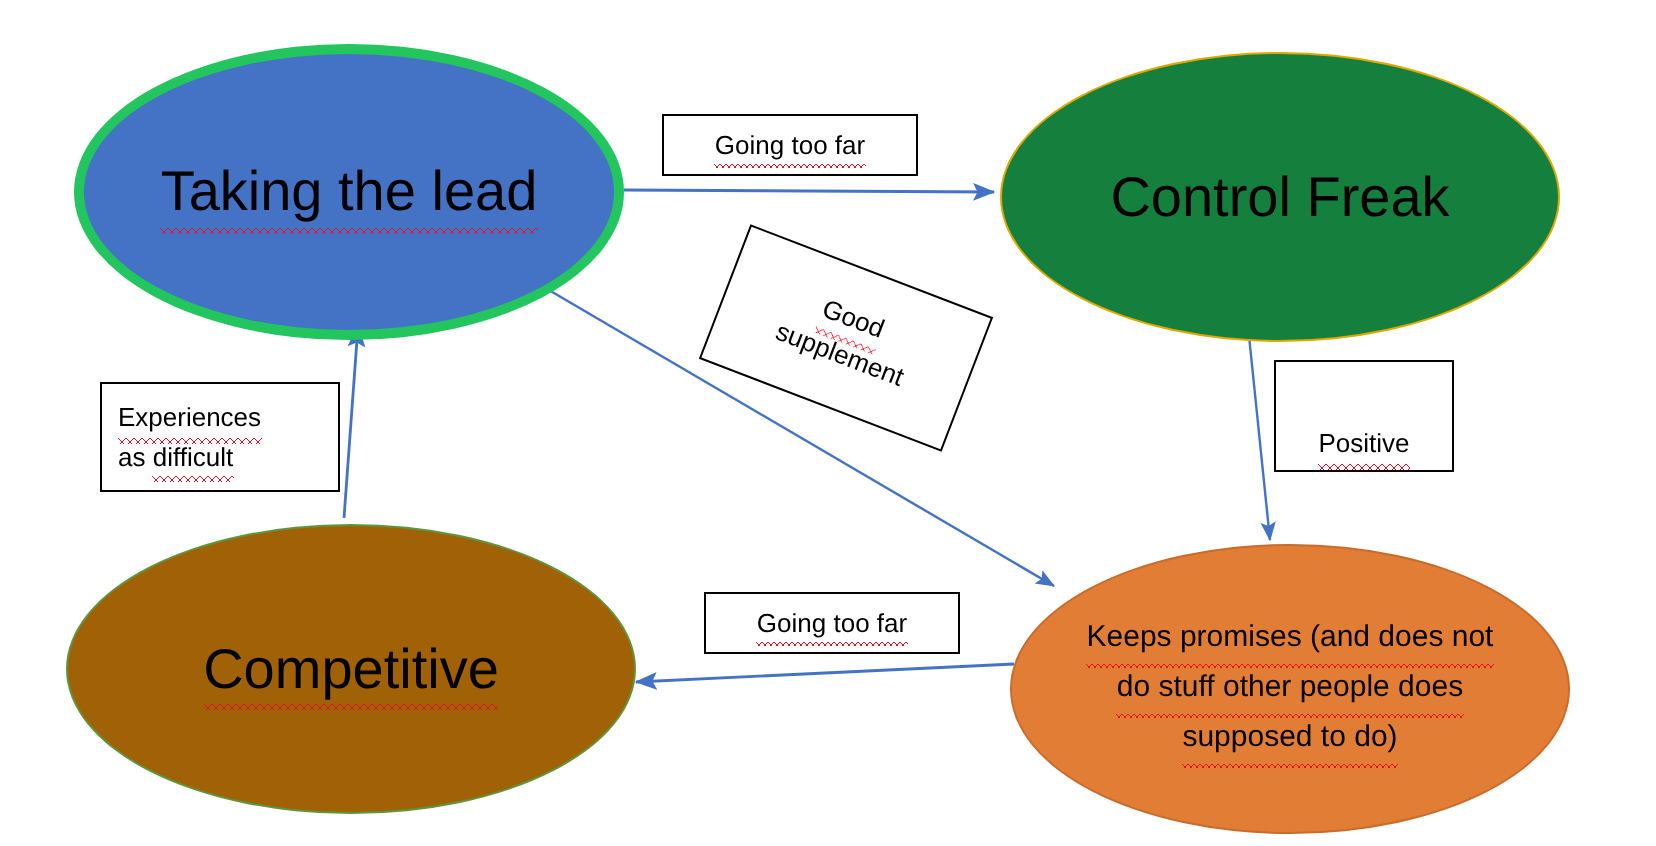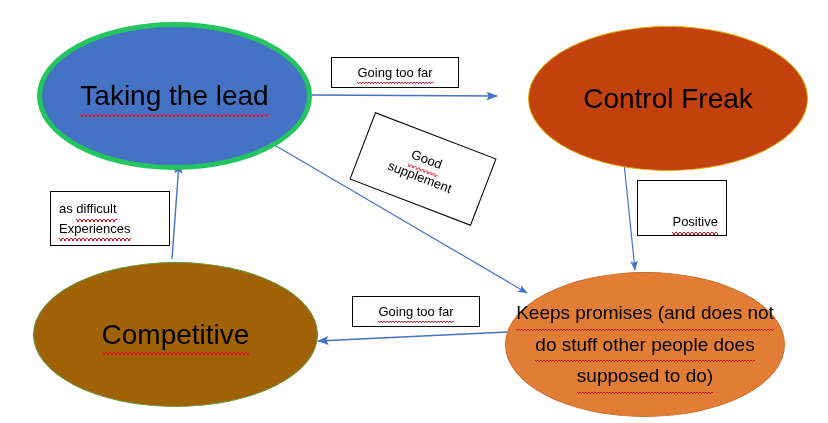--- a/index.html
+++ b/index.html
@@ -41,39 +41,39 @@
   }
 
   #node-taking-the-lead {
     left: 37px; top: 22px; width: 275px; height: 148px;
     background: #4472C4;
     border: 5px solid #22c55e;
   }
   #node-taking-the-lead .node-label { font-size: 28px; }
 
   #node-control-freak {
-    left: 528px; top: 26px; width: 280px; height: 145px;
-    background: #c2410c;
+    left: 500px; top: 26px; width: 280px; height: 145px;
+    background: #15803d;
     border: 1px solid #e0a800;
   }
   #node-control-freak .node-label { font-size: 28px; }
 
   #node-competitive {
     left: 33px; top: 262px; width: 285px; height: 145px;
     background: #a16207;
     border: 1px solid #5e9639;
   }
   #node-competitive .node-label { font-size: 28px; }
 
   #node-keeps-promises {
     left: 505px; top: 272px; width: 280px; height: 145px;
     background: #E27D35;
     border: 1px solid #c96c2b;
   }
-  #node-keeps-promises .node-label { font-size: 19px; line-height: 1.65; }
+  #node-keeps-promises .node-label { font-size: 15px; line-height: 1.65; }
 
   .label-box {
     position: absolute;
     background: #ffffff;
     border: 1px solid #000000;
     box-sizing: border-box;
     z-index: 3;
     display: flex;
     align-items: center;
     color: #000000;
@@ -89,21 +89,21 @@
   #label-going-too-far-top .label-text { text-align: center; }
 
   #label-experiences-as-difficult {
     left: 50px; top: 191px; width: 120px; height: 55px;
   }
   #label-experiences-as-difficult .label-text { text-align: left; }
 
   #label-positive-opposite {
     left: 637px; top: 180px; width: 90px; height: 56px;
   }
-  #label-positive-opposite .label-text { text-align: right; margin-top: 28px; }
+  #label-positive-opposite .label-text { text-align: center; margin-top: 28px; }
 
   #label-going-too-far-bottom {
     left: 352px; top: 296px; width: 128px; height: 31px;
     justify-content: center;
   }
   #label-going-too-far-bottom .label-text { text-align: center; }
 
   #label-good-supplement {
     left: 358px; top: 133px; width: 130px; height: 72px;
     transform: rotate(21deg);
@@ -190,18 +190,18 @@
       <div><span class="squiggle">Positive</span></div>
     </div>
   </div>
 
   <div class="label-box" id="label-going-too-far-bottom">
     <div class="label-text"><span class="squiggle thin">Going too far</span></div>
   </div>
 
   <div class="label-box" id="label-experiences-as-difficult">
     <div class="label-text">
+      <div><span class="squiggle">Experiences</span></div>
       <div>as <span class="squiggle">difficult</span></div>
-      <div><span class="squiggle">Experiences</span></div>
     </div>
   </div>
 
 </div>
 
 </body></html>

